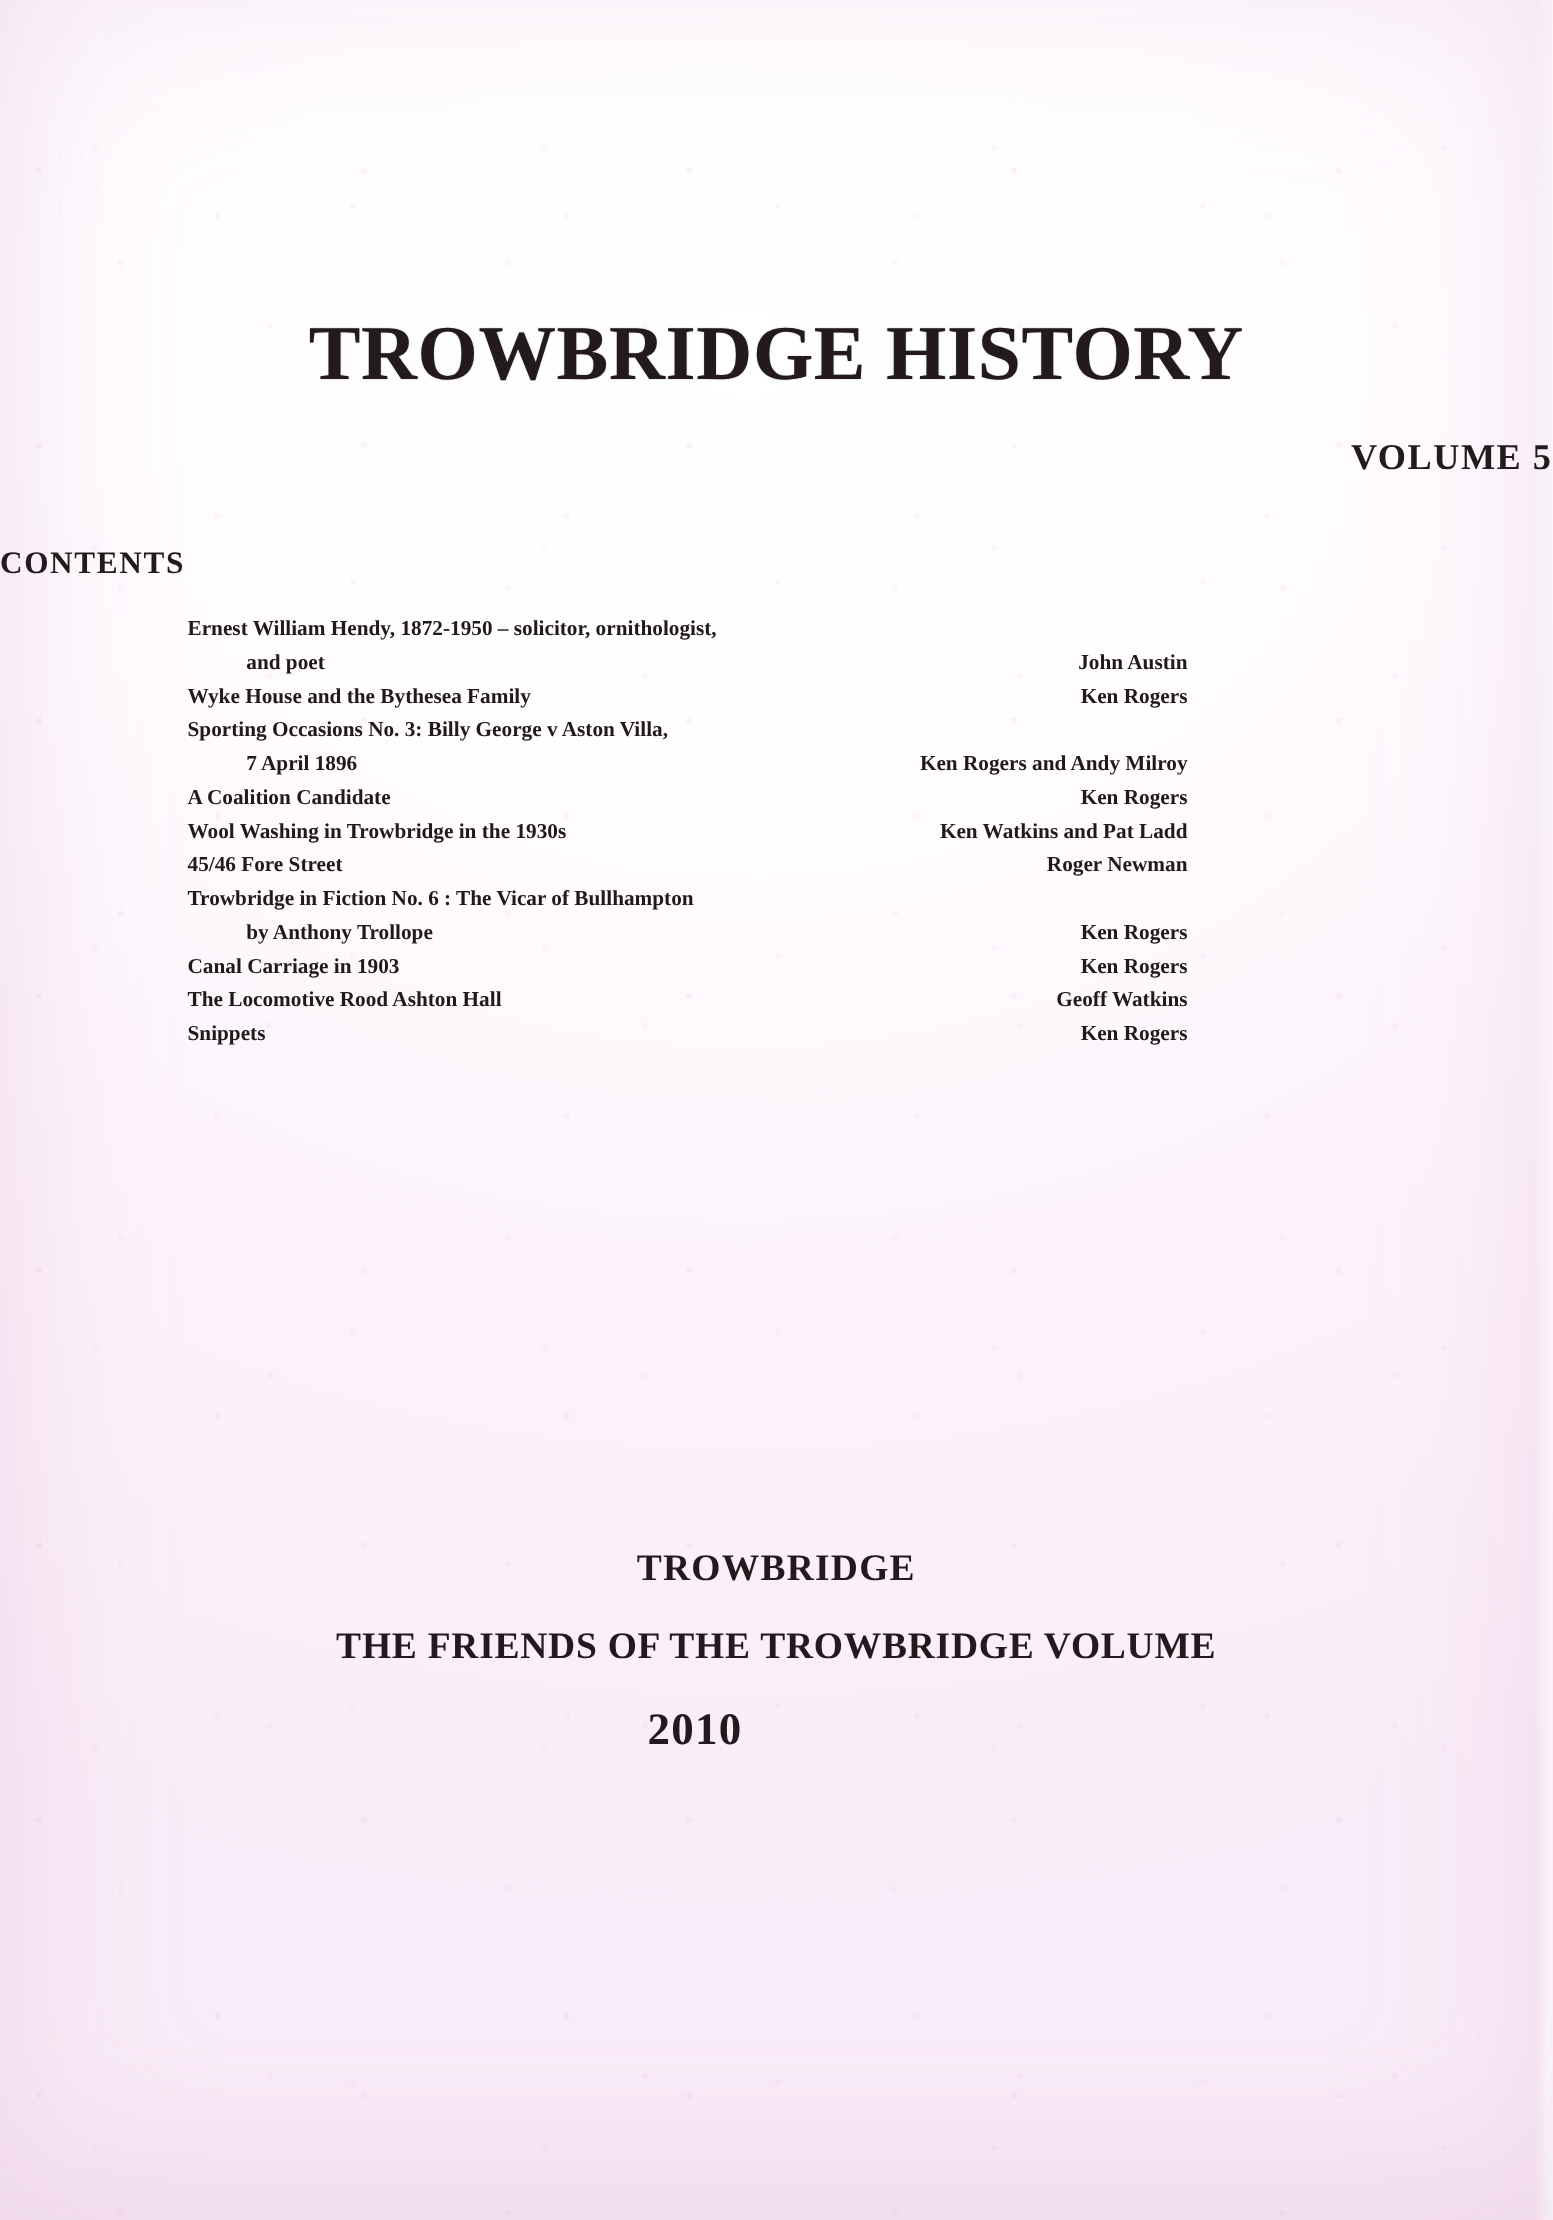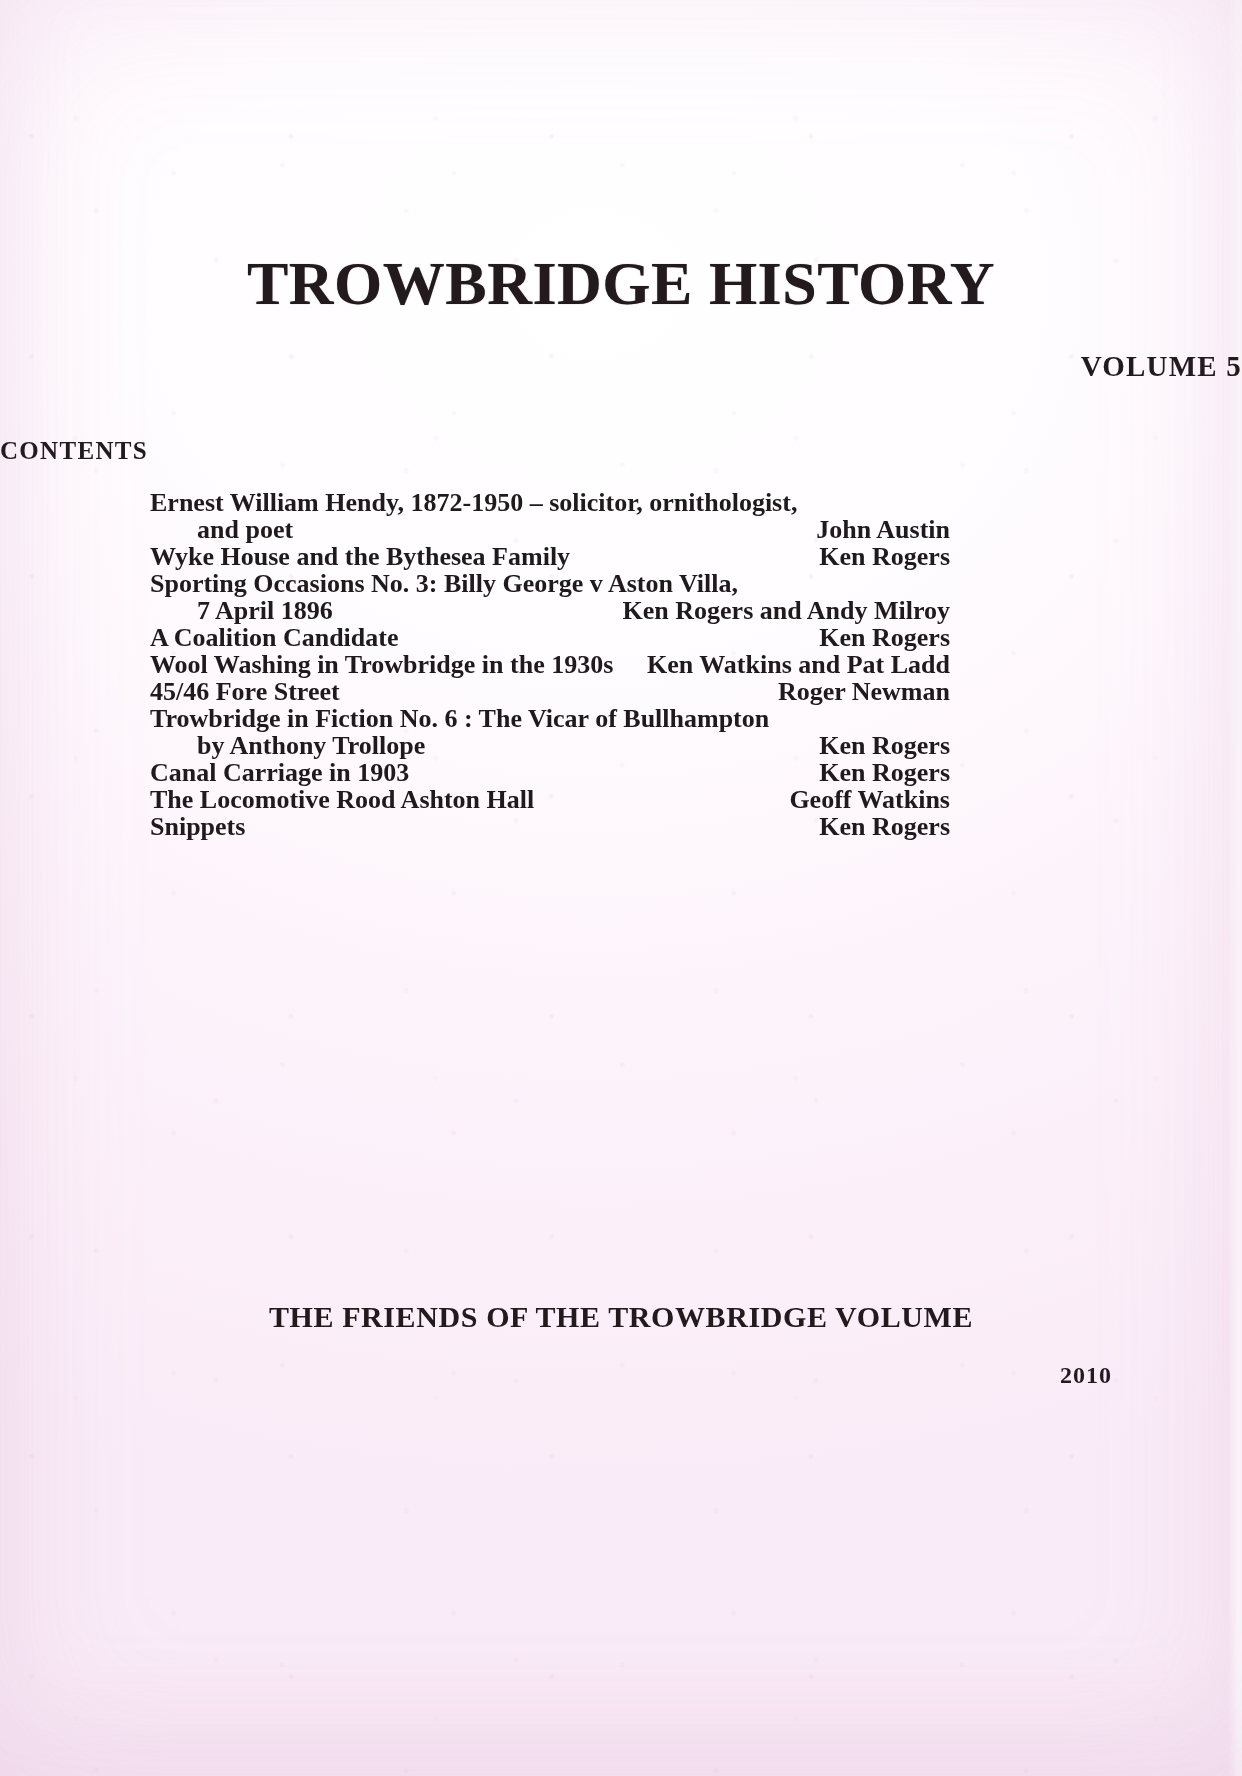--- a/index.html
+++ b/index.html
@@ -106,21 +106,21 @@
   
   .toc {
     position: absolute;
     top: 489px;
     left: 150px;
     width: 800px;
   }
   .toc-line {
     position: relative;
     height: 27px;
-    font-size: 26px;
+    font-size: 17px;
     font-weight: bold;
     line-height: 27px;
     white-space: nowrap;
     color: #211a1c;
   }
   .toc-title {
     position: absolute;
     left: 0;
     top: 0;
   }
@@ -155,22 +155,22 @@
     font-size: 30px;
     font-weight: bold;
     letter-spacing: 0.6px;
     color: #231a1d;
   }
   .imprint-year {
     position: absolute;
     top: 1362px;
     left: 0;
     width: 1112px;
-    text-align: right;
-    font-size: 24px;
+    text-align: center;
+    font-size: 36px;
     font-weight: bold;
     letter-spacing: 1px;
     color: #231a1d;
   }
 </style>
 </head>
 <body>
 
 <div class="page">
   <div class="sheet-edge"></div>
@@ -228,19 +228,20 @@
         <div class="toc-line">
           <span class="toc-title">The Locomotive Rood Ashton Hall</span>
           <span class="toc-author">Geoff Watkins</span>
         </div>
         <div class="toc-line">
           <span class="toc-title">Snippets</span>
           <span class="toc-author">Ken Rogers</span>
         </div>
       </div>
 
+    <div class="imprint-place">TROWBRIDGE</div>
 
     <div class="imprint-publisher">THE FRIENDS OF THE TROWBRIDGE VOLUME</div>
 
     <div class="imprint-year">2010</div>
 
   </div>
 </div>
 
 </body></html>

